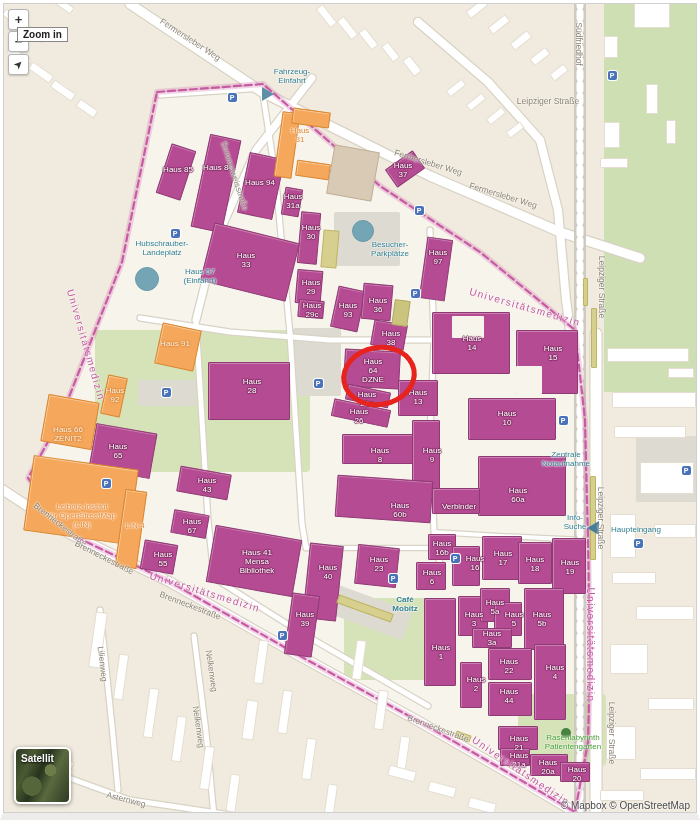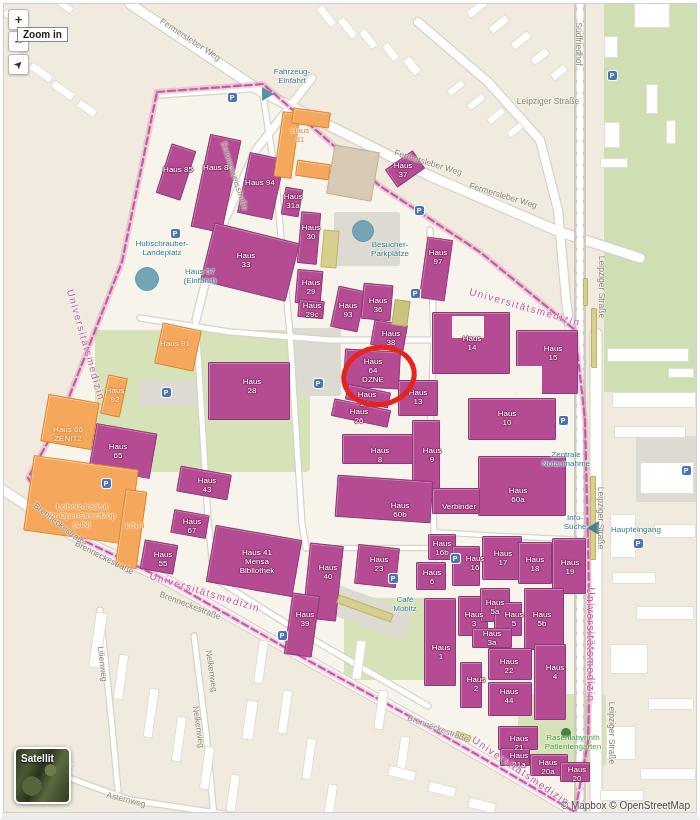--- a/index.html
+++ b/index.html
@@ -379,21 +379,21 @@
 Landeplatz</div>
         <div class="lbl poi" style="left: 200px; top: 277px; transform: translate(-50%, -50%) rotate(0deg);">Haus 57
 (Einfahrt)</div>
         <div class="lbl poi" style="left: 390px; top: 250px; transform: translate(-50%, -50%) rotate(0deg);">Besucher-
 Parkplätze</div>
         <div class="lbl poi" style="left: 566px; top: 460px; transform: translate(-50%, -50%) rotate(0deg);">Zentrale
 Notaufnahme</div>
         <div class="lbl poi" style="left: 575px; top: 523px; transform: translate(-50%, -50%) rotate(0deg);">Info-
 Suche</div>
         <div class="lbl poi" style="left: 636px; top: 530px; transform: translate(-50%, -50%) rotate(0deg);">Haupteingang</div>
-        <div class="lbl poi" style="left: 405px; top: 605px; transform: translate(-50%, -50%) rotate(0deg);">Café
+        <div class="lbl poi" style="left: 405px; top: 605px; transform: translate(-50%, -50%) rotate(0deg); font-weight: bold;">Café
 Mobitz</div>
         <div class="lbl gpoi" style="left: 573px; top: 743px; transform: translate(-50%, -50%) rotate(0deg);">Rasenlabyrinth
 Patientengarten</div>
         <div class="lbl st" style="left: 190px; top: 40px; transform: translate(-50%, -50%) rotate(33deg);">Fermersleber Weg</div>
         <div class="lbl st" style="left: 428px; top: 163px; transform: translate(-50%, -50%) rotate(17deg);">Fermersleber Weg</div>
         <div class="lbl st" style="left: 503px; top: 196px; transform: translate(-50%, -50%) rotate(17deg);">Fermersleber Weg</div>
         <div class="lbl st" style="left: 234px; top: 176px; transform: translate(-50%, -50%) rotate(72deg);">Semmelweisstraße</div>
         <div class="lbl st" style="left: 578px; top: 44px; transform: translate(-50%, -50%) rotate(90deg);">Südfriedhof</div>
         <div class="lbl st" style="left: 548px; top: 102px; transform: translate(-50%, -50%) rotate(0deg);">Leipziger Straße</div>
         <div class="lbl st" style="left: 601px; top: 287px; transform: translate(-50%, -50%) rotate(90deg);">Leipziger Straße</div>

